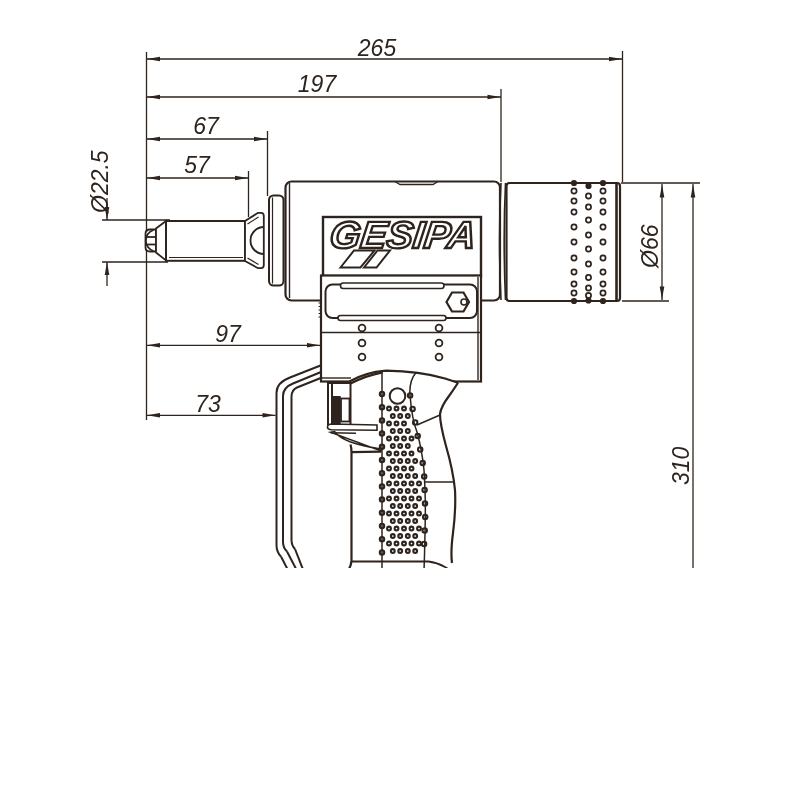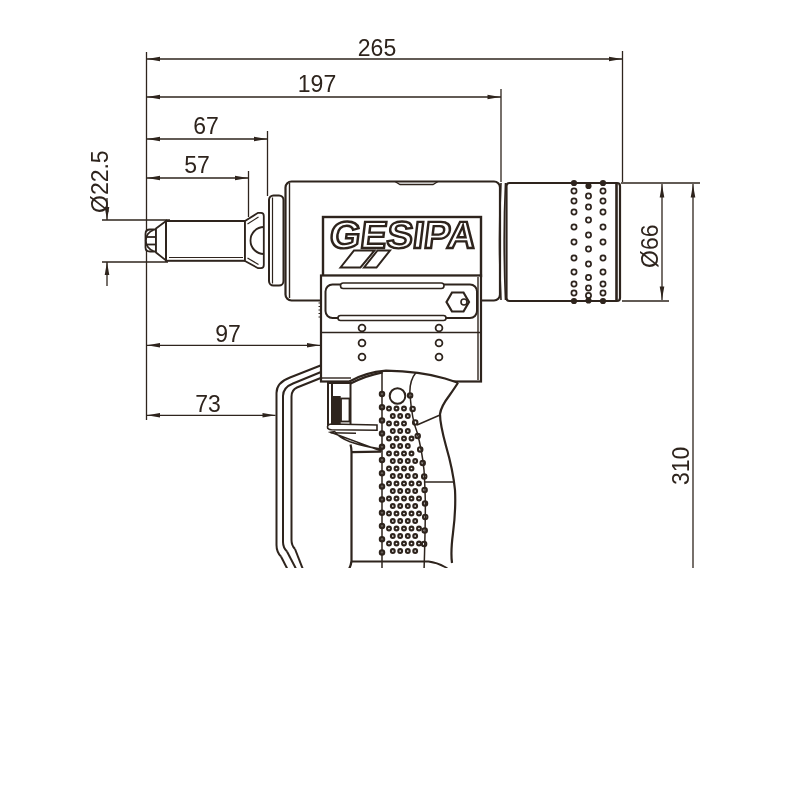--- a/index.html
+++ b/index.html
@@ -1,16 +1,16 @@
 <!DOCTYPE html>
 <html><head>
 <meta charset="utf-8">
 <style>
 html,body{margin:0;padding:0;background:#fff;}
-#wrap{width:790px;height:568px;position:relative;}
+#wrap{width:790px;height:568px;position:relative;font-style:italic;}
 </style>
 </head>
 <body>
 
 <div id="wrap">
 <svg width="790" height="790" viewBox="0 0 790 790">
 
 <g stroke="#2e241d" stroke-width="1.3" fill="none">
 <line x1="146.5" y1="52" x2="146.5" y2="420"></line>
 <line x1="267.5" y1="131" x2="267.5" y2="196"></line>

